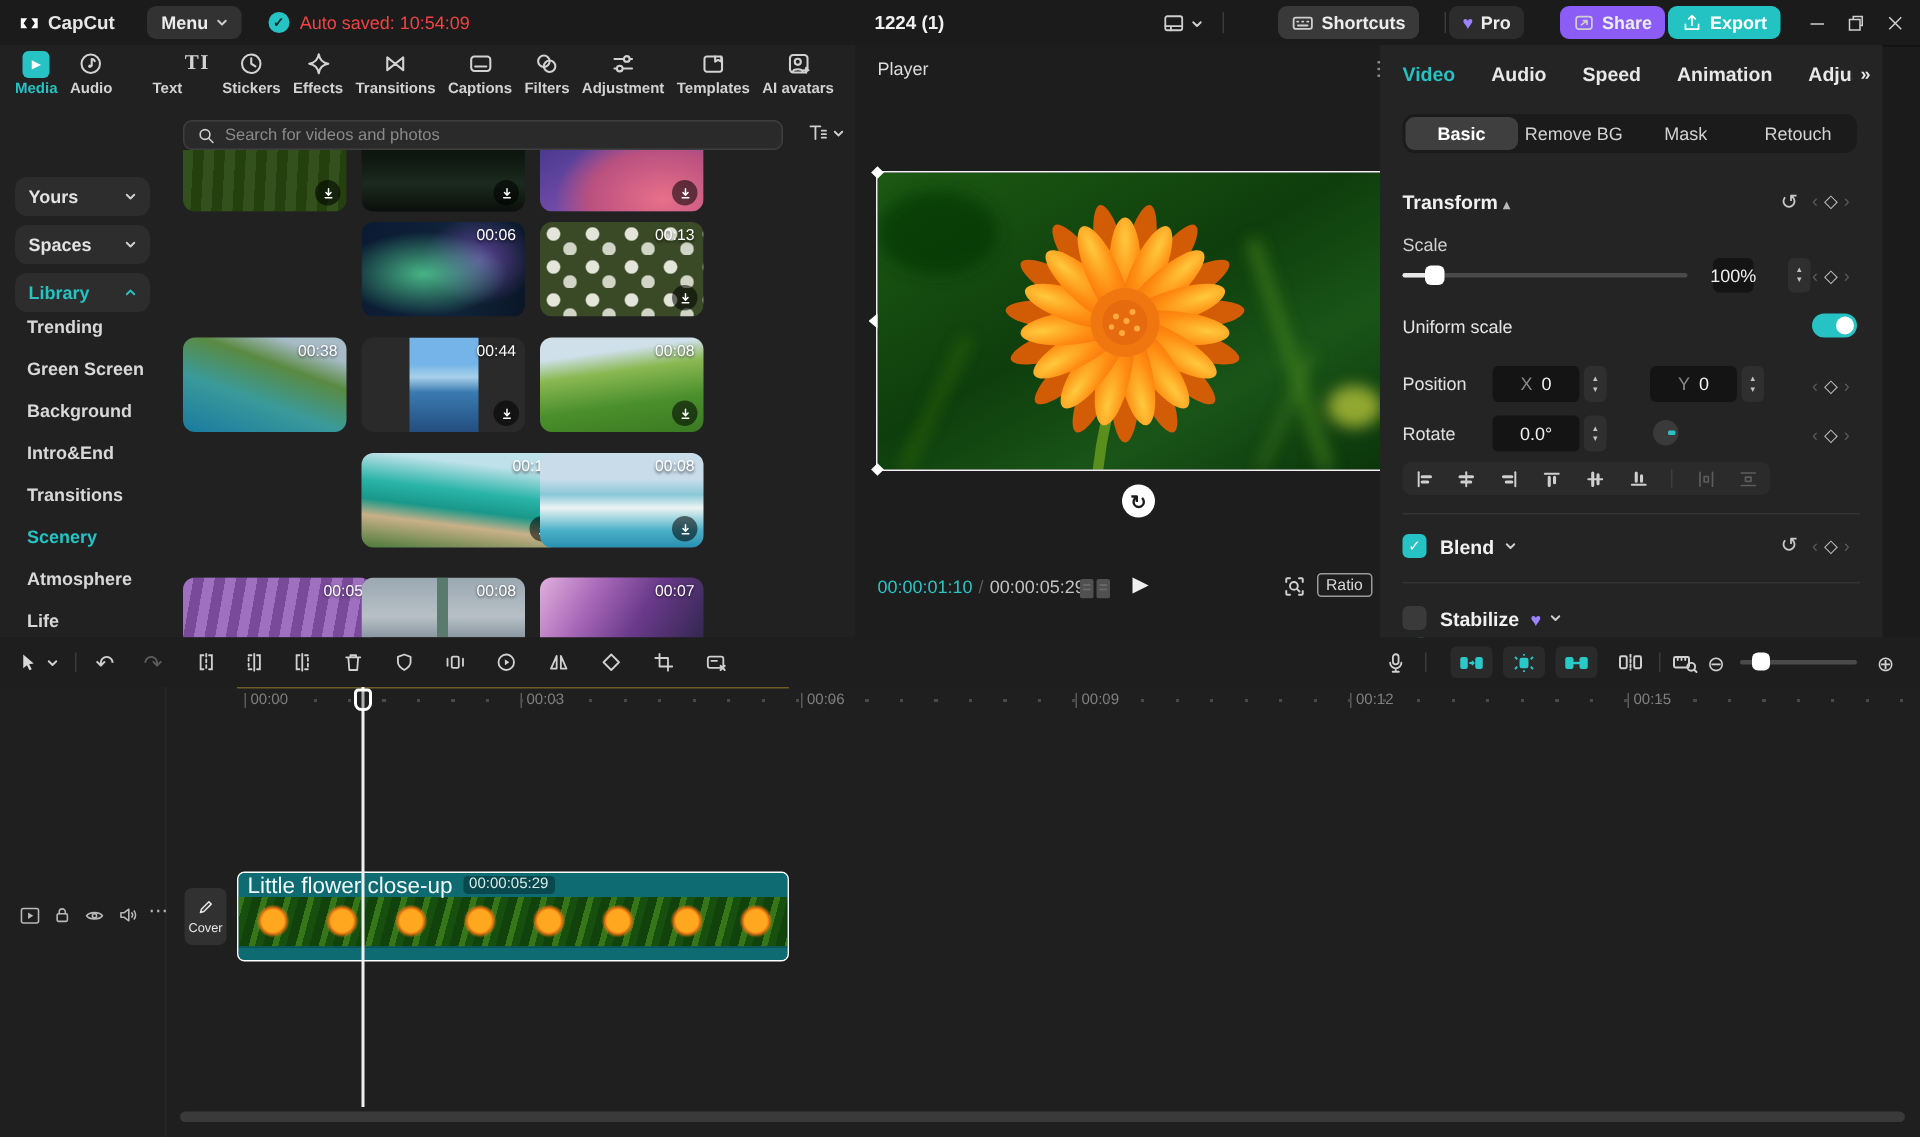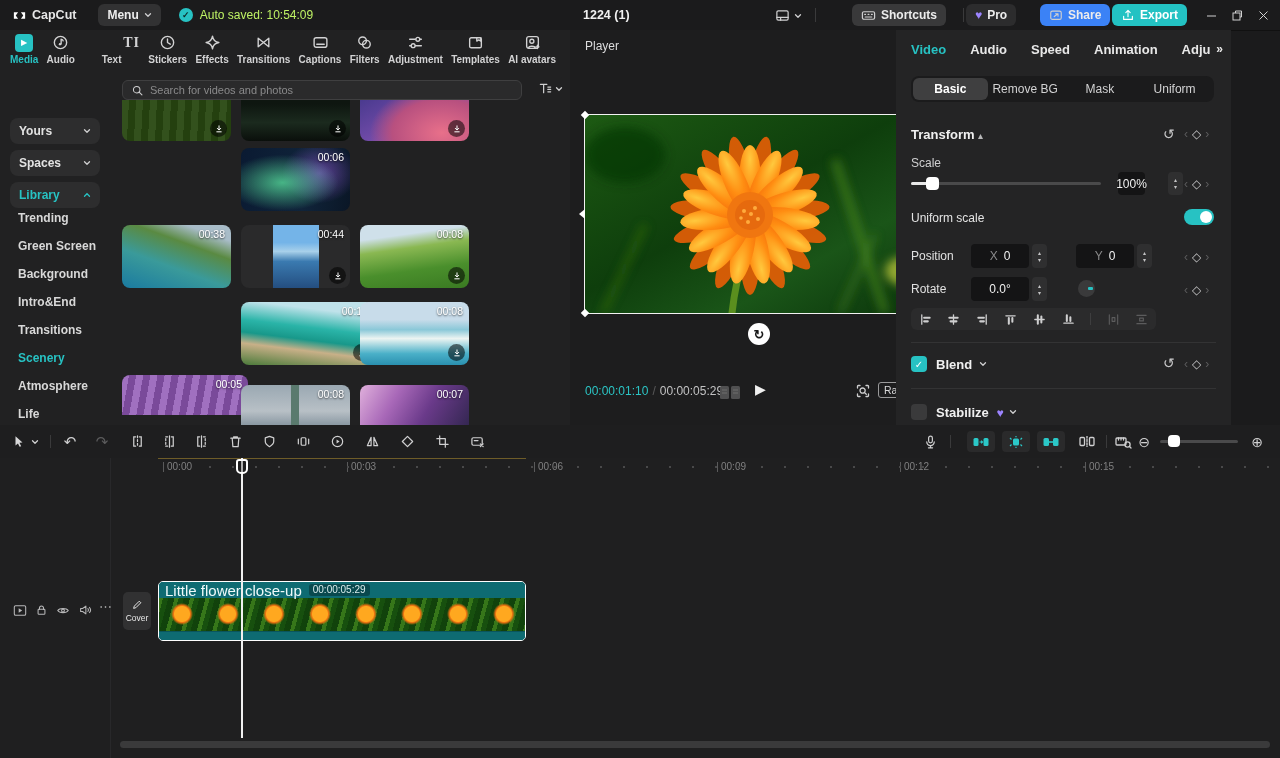--- a/index.html
+++ b/index.html
@@ -10,21 +10,21 @@
   .ic{color:#cfcfd0;}
   .ic svg{stroke:currentColor;fill:none;stroke-width:1.3;stroke-linecap:round;stroke-linejoin:round;}
   .dim{color:#5c5c5d !important;}
   
   .topbar{left:0;top:0;width:1280px;height:30px;background:#1b1b1c;border-bottom:1px solid #111;
           display:flex;align-items:center;}
   .pill{display:flex;align-items:center;gap:5px;height:22px;padding:0 9px;background:#323233;
         border-radius:6px;font-weight:bold;font-size:12px;color:#ececec;}
   .savecheck{width:14px;height:14px;border-radius:50%;background:#27c2c3;color:#0c2a2a;
              font-size:9px;display:flex;align-items:center;justify-content:center;font-weight:bold;}
-  .savetext{color:#bef264;margin-left:7px;}
+  .savetext{color:#ef4444;margin-left:7px;}
   .projtitle{font-weight:bold;font-size:12.5px;color:#f0f0f0;}
   .chev{width:8px;height:8px;}
   .topdiv{width:1px;height:14px;background:#3a3a3b;margin:0 10px;}
   .probtn{background:#2c2c2d;}
   .proheart{color:#9c84ff;font-size:12px;}
   .exportbtn{background:#23c2c3;color:#fff;}
   .winbtn{width:26px;height:30px;display:flex;align-items:center;justify-content:center;color:#d0d0d0;}
   
   .left-panel{left:0;top:30px;width:570px;height:395px;background:#212122;border-right:1px solid #141414;}
   .ribbon{display:flex;justify-content:space-between;align-items:center;height:38px;padding:0 14px 0 10px;}
@@ -80,21 +80,21 @@
             border-top:5px solid transparent;border-bottom:5px solid transparent;border-left:6px solid #fff;}
   .rotate-handle{position:absolute;left:178px;top:293px;width:22px;height:22px;border-radius:50%;background:#fff;
                  color:#1a1a1a;font-size:13px;display:flex;align-items:center;justify-content:center;font-weight:bold;}
   .pfoot{position:absolute;left:15px;top:354px;display:flex;align-items:center;font-size:12px;}
   .tc-cur{color:#2bc5c5;}
   .tc-sep{color:#5a5a5b;margin:0 4px;}
   .tc-tot{color:#c2c2c3;}
   .ratio{position:absolute;left:308px;top:352px;border:1px solid #9a9a9b;border-radius:3px;
          font-size:10.5px;padding:1px 5px;color:#d8d8d9;}
   
-  .inspector{left:896px;top:30px;width:335px;height:395px;background:#242425;}
+  .inspector{left:920px;top:30px;width:335px;height:395px;background:#242425;}
   .itabs{position:absolute;left:15px;top:12px;display:flex;gap:24px;font-weight:bold;font-size:13px;color:#e8e8e8;width:300px;overflow:hidden;white-space:nowrap;}
   .itab.active{color:#27c2c3;}
   .moretabs{position:absolute;right:8px;top:12px;font-weight:bold;color:#e8e8e8;}
   .subtabs{position:absolute;left:15px;top:46px;width:303px;height:26px;background:#1b1b1c;border-radius:8px;
            display:flex;align-items:center;padding:2px;box-sizing:border-box;}
   .subtab{flex:1;height:22px;border-radius:6px;display:flex;align-items:center;justify-content:center;
           font-size:12px;color:#d2d2d3;}
   .subtab.active{background:#3f3f40;color:#fff;font-weight:bold;}
   .sechead{font-weight:bold;font-size:13px;color:#f0f0f0;}
   .lbl{font-size:12px;color:#cfcfd0;}
@@ -196,21 +196,21 @@
             <path d="M4 6.8h.8M7.6 6.8h.8M11.2 6.8h.8M4.6 9.6h6.8"></path>
           </svg>
         </span>
       <span>Shortcuts</span>
     </div>
     <div class="abs topdiv" style="left:953px;top:8px"></div>
     <div class="abs pill probtn" style="left:966px;top:4px">
       <span class="proheart">♥</span>
       <span>Pro</span>
     </div>
-    <div class="abs pill" style="left:1040px;top:4px;background:#3b82f6">
+    <div class="abs pill" style="left:1040px;top:4px;background:#8b5cf6">
       <span class="ic">
           <svg width="14" height="14" viewBox="0 0 16 16">
             <rect x="2" y="3.5" width="12" height="9.5" rx="2"></rect>
             <path d="M6 9.8 10.3 6.6M10.3 6.6H7.5M10.3 6.6v2.8"></path>
           </svg>
         </span>
       <span>Share</span>
     </div>
     <div class="abs pill exportbtn" style="left:1112px;top:4px">
       <span class="ic" style="color:#fff">
@@ -406,20 +406,28 @@
         <span class="dl">
             <svg width="10" height="10" viewBox="0 0 16 16" stroke="#fff" fill="none" stroke-width="1.6" stroke-linecap="round">
               <path d="M8 3v6M5.3 7 8 9.7 10.7 7M4.5 12.5h7"></path>
             </svg>
           </span>
       </div>
 
       <div class="thumb t-aurora" style="left:131px;top:80px;width:109px;height:63px">
         <span class="dur">00:06</span>
       </div>
+      <div class="thumb t-dandelion" style="left:250px;top:80px;width:109px;height:63px">
+        <span class="dur">00:13</span>
+        <span class="dl">
+            <svg width="10" height="10" viewBox="0 0 16 16" stroke="#fff" fill="none" stroke-width="1.6" stroke-linecap="round">
+              <path d="M8 3v6M5.3 7 8 9.7 10.7 7M4.5 12.5h7"></path>
+            </svg>
+          </span>
+      </div>
 
       <div class="thumb t-coast" style="left:12px;top:157px;width:109px;height:63px">
         <span class="dur">00:38</span>
       </div>
       <div class="thumb" style="left:131px;top:157px;width:109px;height:63px">
         <i class="vstrip t-vlake"></i>
         <span class="dur">00:44</span>
         <span class="dl">
             <svg width="10" height="10" viewBox="0 0 16 16" stroke="#fff" fill="none" stroke-width="1.6" stroke-linecap="round">
               <path d="M8 3v6M5.3 7 8 9.7 10.7 7M4.5 12.5h7"></path>
@@ -445,21 +453,21 @@
       </div>
       <div class="thumb t-waves" style="left:250px;top:234px;width:109px;height:63px">
         <span class="dur">00:08</span>
         <span class="dl">
             <svg width="10" height="10" viewBox="0 0 16 16" stroke="#fff" fill="none" stroke-width="1.6" stroke-linecap="round">
               <path d="M8 3v6M5.3 7 8 9.7 10.7 7M4.5 12.5h7"></path>
             </svg>
           </span>
       </div>
 
-      <div class="thumb t-lavender" style="left:12px;top:307px;width:126px;height:40px;border-radius:8px 8px 0 0">
+      <div class="thumb t-lavender" style="left:12px;top:317px;width:126px;height:40px;border-radius:8px 8px 0 0">
         <span class="dur">00:05</span>
       </div>
       <div class="thumb t-statue" style="left:131px;top:317px;width:109px;height:40px;border-radius:8px 8px 0 0">
         <span class="dur">00:08</span>
       </div>
       <div class="thumb t-nightsky" style="left:250px;top:317px;width:109px;height:40px;border-radius:8px 8px 0 0">
         <span class="dur">00:07</span>
       </div>
     </div>
   </div>
@@ -592,21 +600,21 @@
       <span class="itab">Speed</span>
       <span class="itab">Animation</span>
       <span class="itab">Adjustment</span>
     </div>
     <span class="moretabs">»</span>
 
     <div class="subtabs">
       <span class="subtab active">Basic</span>
       <span class="subtab">Remove BG</span>
       <span class="subtab">Mask</span>
-      <span class="subtab">Uniform</span>
+      <span class="subtab">Retouch</span>
     </div>
 
     <span class="abs sechead" style="left:15px;top:97px">
       <span>Transform</span>
       <span style="font-size:9px;color:#b8b8b9">▴</span>
     </span>
     <span class="reset" style="left:267px;top:96px">↺</span>
     <div class="kf" style="left:288px;top:97px">
       <span class="arr">‹</span>
         <span class="dia">◇</span>

